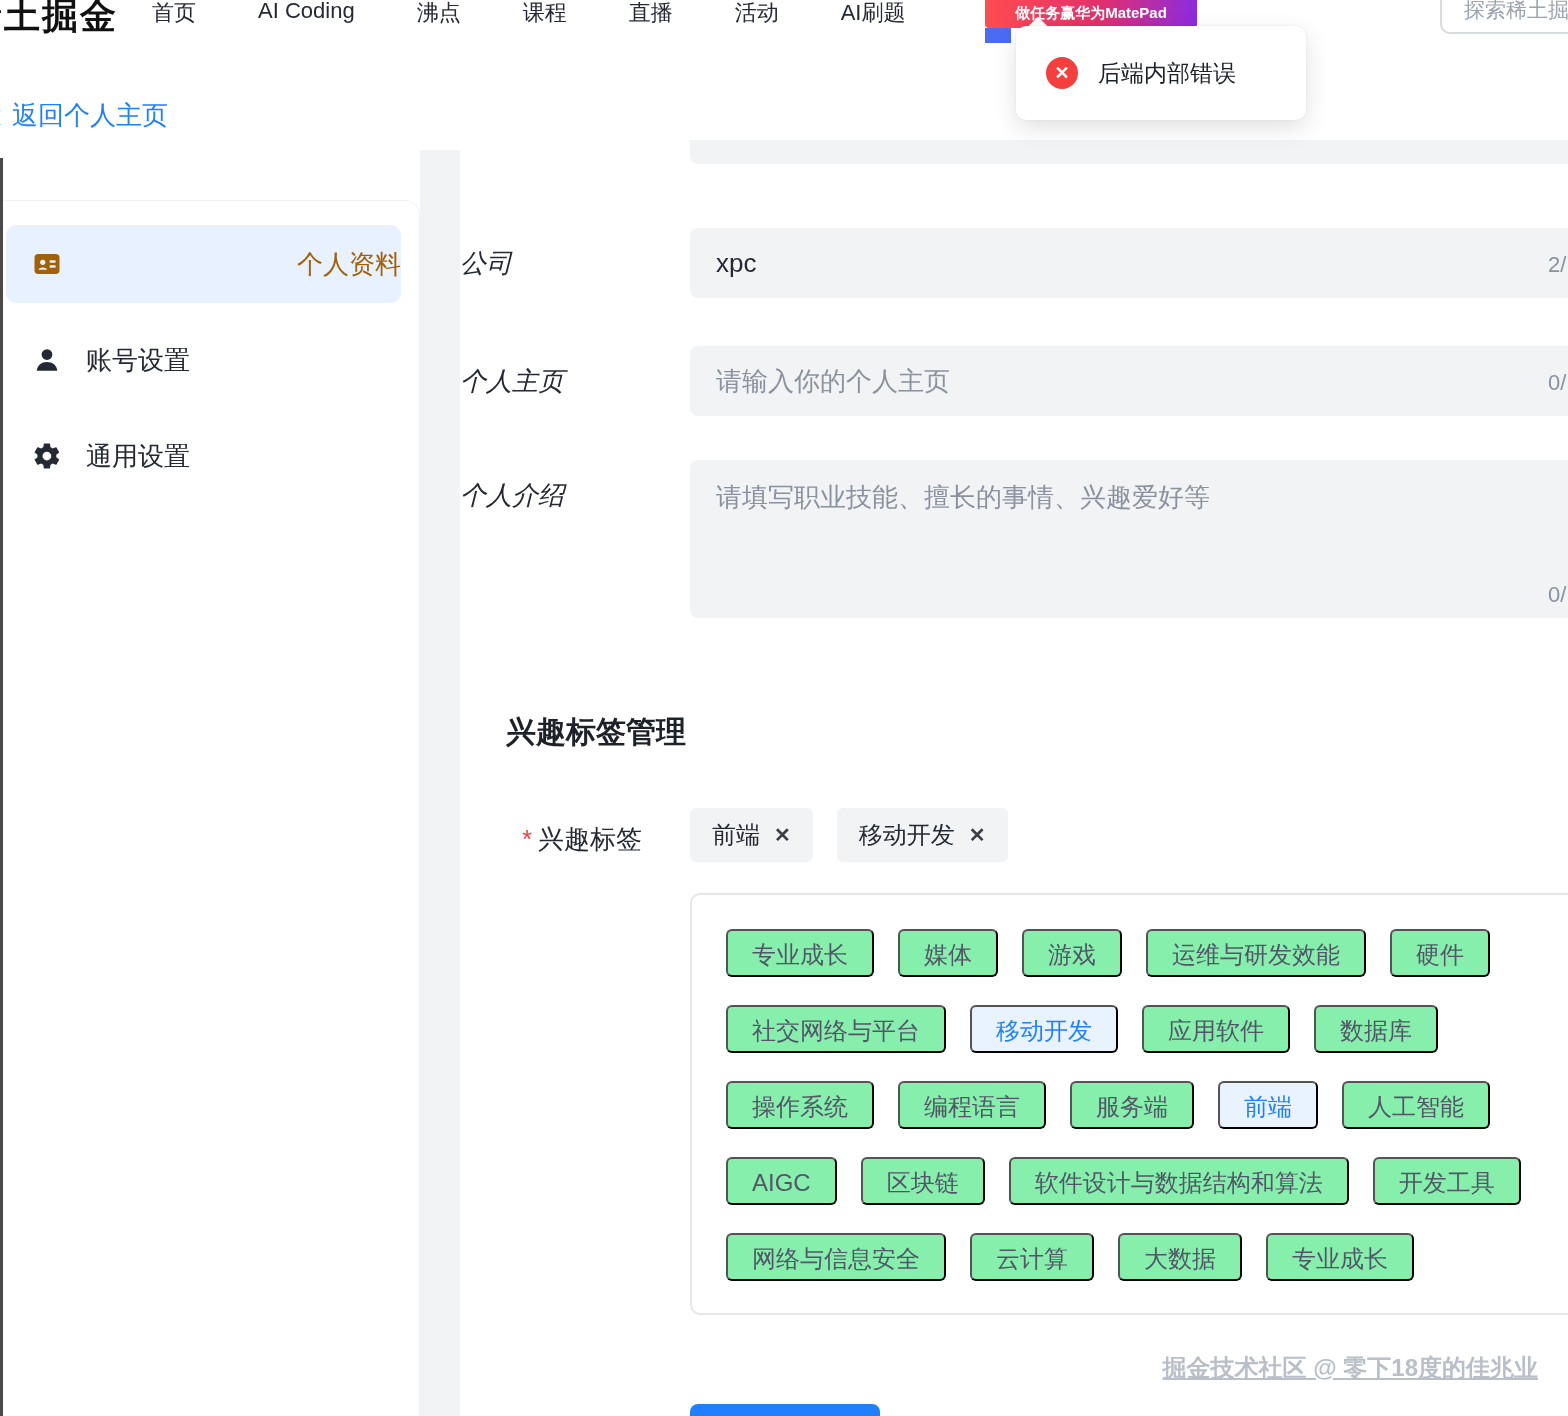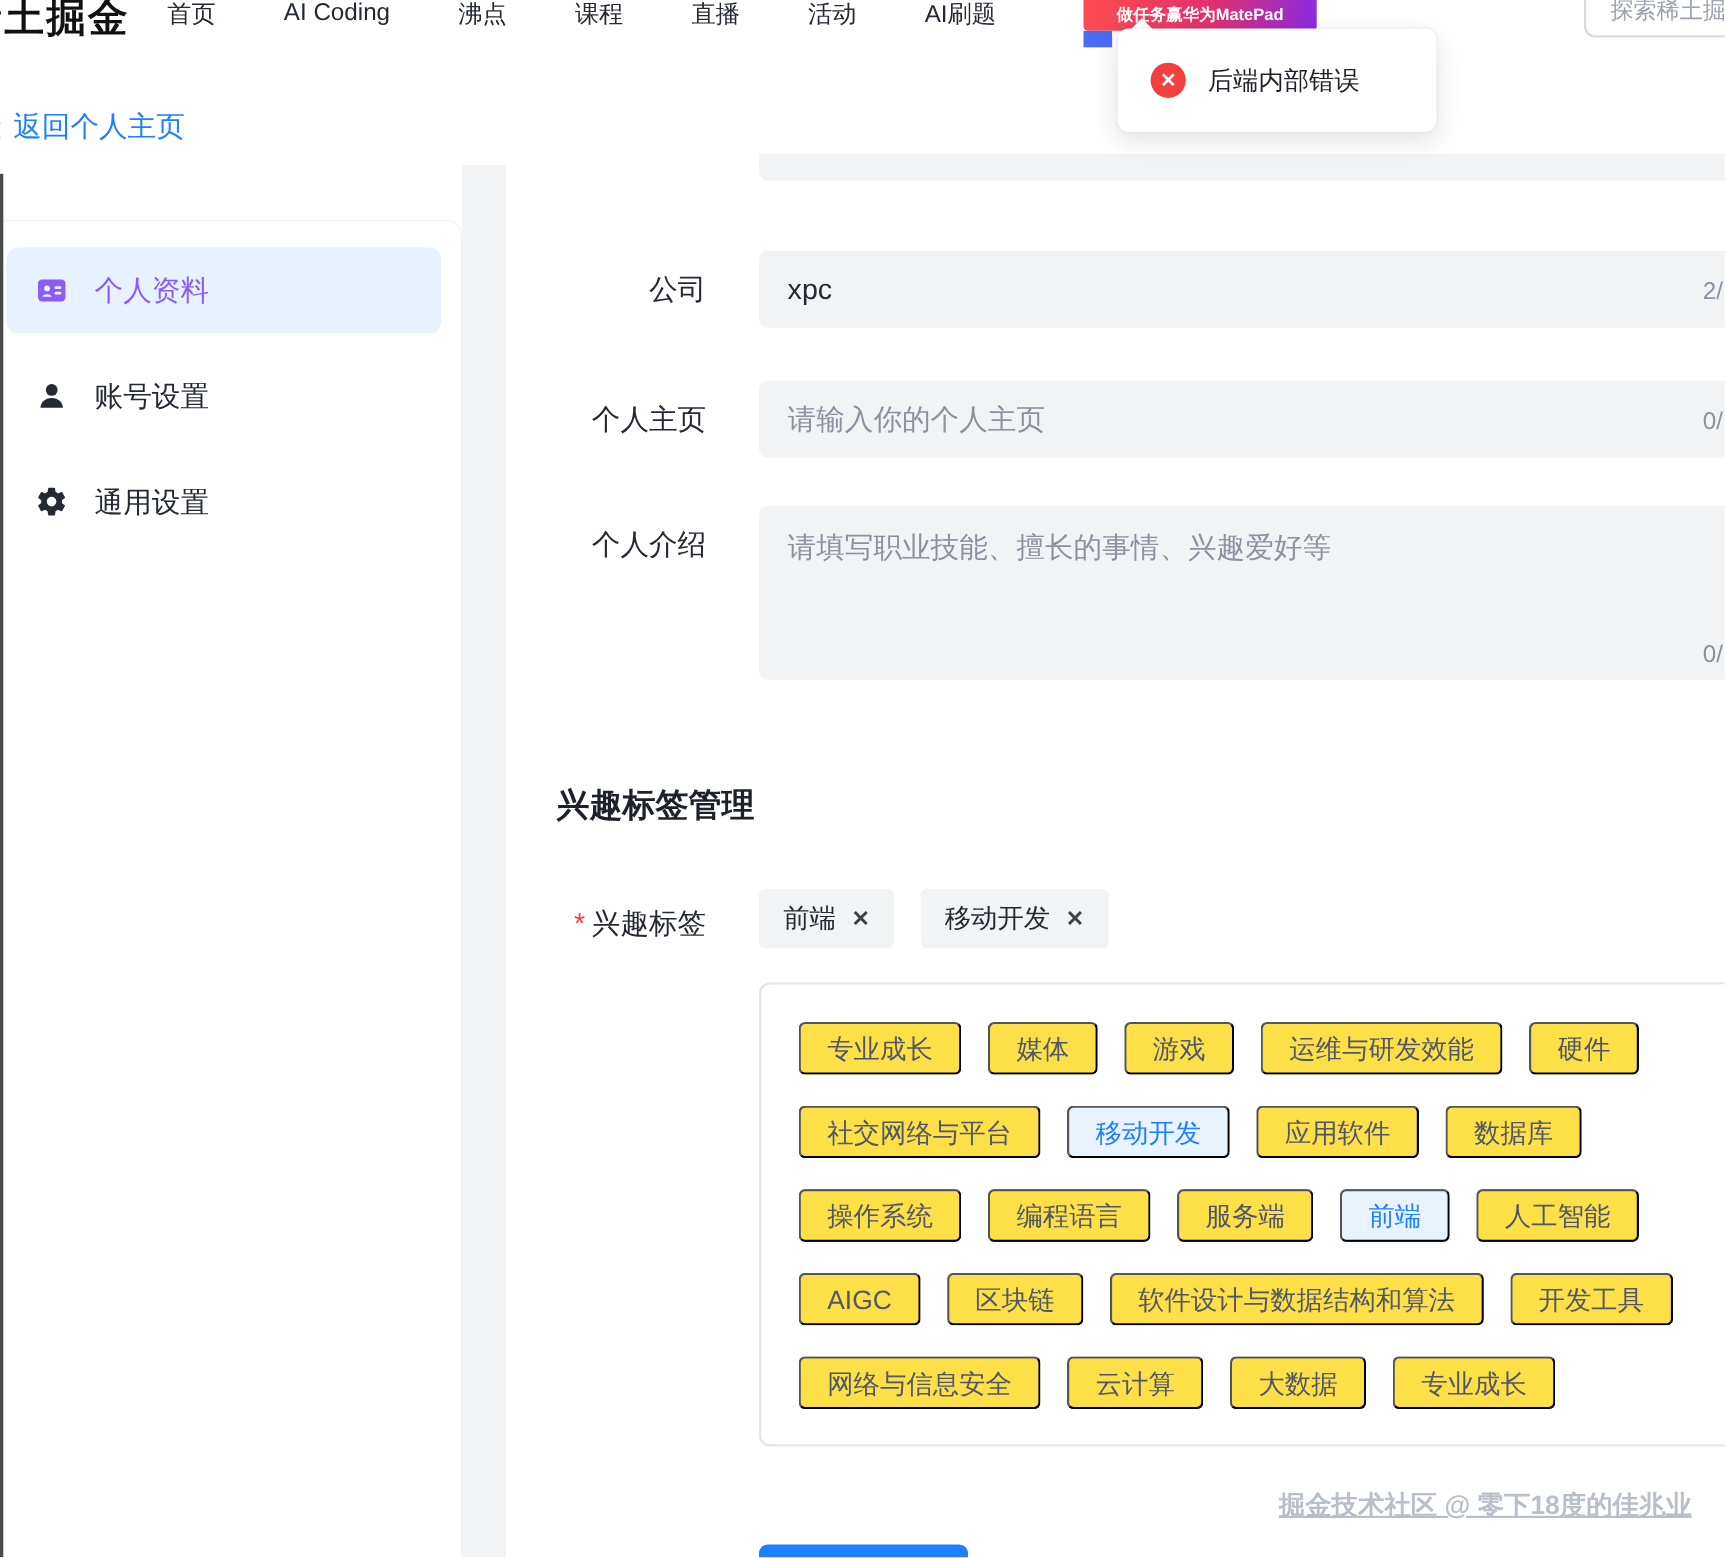--- a/index.html
+++ b/index.html
@@ -43,33 +43,33 @@
   .back .chev{ font-size:36px; line-height:26px; font-weight:400; }
   
   .edge{ position:absolute; left:0; top:158px; width:3px; bottom:0; background:#4a4a4a; z-index:40; }
   .gap-strip{ position:absolute; left:420px; top:150px; width:40px; bottom:0; background:#f2f3f5; }
   
   .sidebar{ position:absolute; left:-20px; top:200px; width:440px; bottom:-20px;
             background:#fff; border:1px solid #f1f2f4; border-radius:14px; padding-top:24px; }
   .side-item{ width:395px; height:78px; margin:0 0 18px 25px; border-radius:10px;
               display:flex; align-items:center; gap:24px; padding-left:26px;
               font-size:26px; color:#252933; cursor:pointer; }
-  .side-item.active{ background:#e8f1ff; color:#8b5cf6; }
+  .side-item.active{ background:#e8f1ff; color:#a16207;justify-content:space-between; }
   .side-icon{ width:30px; height:30px; display:flex; align-items:center; justify-content:center; }
   
   .content{ position:absolute; left:460px; top:140px; width:1180px; bottom:-20px;
             background:#fff; overflow:hidden; }
   .cut-input{ position:absolute; left:230px; top:-46px; width:910px; height:70px;
               background:#f2f3f5; border-radius:8px; }
   .form-row{ position:absolute; left:0; width:1180px; }
   #row-company{ top:88px; height:70px; }
   #row-homepage{ top:206px; height:70px; }
   #row-intro{ top:320px; height:158px; }
-  .f-label{ position:absolute; left:0; top:0; width:182px; text-align:right;
-            font-size:26px; color:#252933; line-height:70px; white-space:nowrap; }
+  .f-label{ position:absolute; left:0; top:0; width:182px; 
+            font-size:26px; color:#252933; line-height:70px; white-space:nowrap;font-style:italic; }
   .f-label.top{ line-height:26px; top:22px; }
   .f-input{ position:absolute; left:230px; top:0; width:910px; height:70px;
             background:#f2f3f5; border:none; border-radius:8px; outline:none;
             font-size:26px; color:#252933; padding:0 26px; font-family:inherit; }
   .f-input::placeholder, .f-textarea::placeholder{ color:#8a919f; }
   .f-textarea{ position:absolute; left:230px; top:0; width:910px; height:158px;
                background:#f2f3f5; border:none; border-radius:8px; outline:none; resize:none;
                font-size:26px; color:#252933; padding:20px 26px; font-family:inherit; }
   .f-count{ position:absolute; left:1088px; font-size:22px; color:#8a919f; white-space:nowrap; }
   #row-company .f-count, #row-homepage .f-count{ top:24px; }
@@ -79,21 +79,21 @@
   .tags-label{ position:absolute; left:0; top:14px; width:182px; text-align:right;
                font-size:26px; color:#252933; white-space:nowrap; }
   .req{ color:#f53f3f; margin-right:6px; }
   .chips{ position:absolute; left:230px; top:0; display:flex; gap:24px; }
   .chip{ height:54px; background:#f2f3f5; border-radius:6px; display:flex; align-items:center;
          gap:14px; padding:0 22px; font-size:24px; color:#252933; white-space:nowrap; }
   .chip .x{ font-size:20px; color:#3c3f44; font-weight:700; cursor:pointer; }
   .tag-panel{ position:absolute; left:230px; top:753px; width:947px; height:422px;
               border:2px solid #e5e6eb; border-radius:10px; padding:34px;
               display:flex; flex-wrap:wrap; gap:28px 24px; align-content:flex-start; }
-  .tag-opt{ height:48px; line-height:48px; padding:0 24px; background:#fde047;
+  .tag-opt{ height:48px; line-height:48px; padding:0 24px; background:#86efac;
             border-radius:6px; font-size:24px; color:#515767; cursor:pointer; white-space:nowrap; }
   .tag-opt.selected{ background:#e8f3ff; color:#1e80ff; }
   .watermark{ position:absolute; right:30px; top:1352px; font-size:24px; font-weight:700;
               color:#b8bfc9; white-space:nowrap;text-decoration:underline; }
   .save-btn{ position:absolute; left:690px; top:1404px; width:190px; height:34px;
              background:#1e80ff; border:none; border-radius:8px; cursor:pointer; }
 </style>
 </head>
 <body>
 

